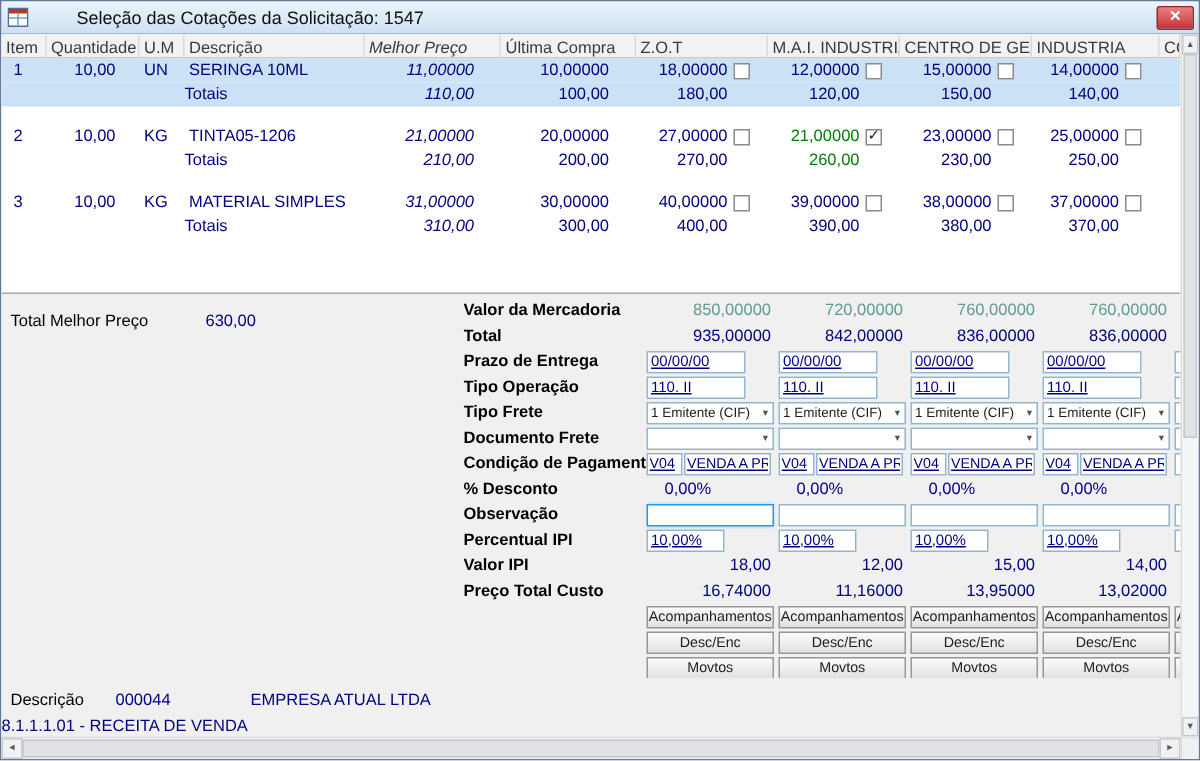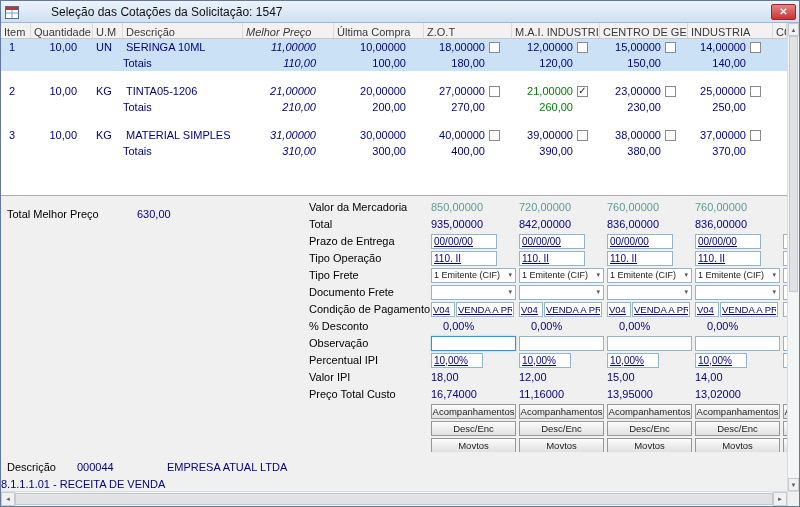--- a/index.html
+++ b/index.html
@@ -39,23 +39,23 @@
   .cb { width:11px; height:11px; flex:none; background:#fff; border:1px solid #8a8a8a; margin-left:4px; display:inline-flex; align-items:center; justify-content:center; font-size:10px; line-height:10px; color:#1a1a1a; }
   .green { color:#007f00; }
 
   
   .lower { height:259px; flex:none; background:#f0f0f0; border-top:1px solid #adadad; position:relative; font-size:11px; color:#000; }
   .tm { position:absolute; left:6px; top:12px; display:flex; }
   .tm-label { width:130px; }
   .tm-value { color:#000080; }
   .fields { position:absolute; left:308px; top:3px; width:478px; height:253px; overflow:hidden; }
   .frow { display:flex; align-items:center; height:16px; margin-bottom:1px; }
-  .flabel { width:122px; flex:none; white-space:nowrap; overflow:hidden; }
+  .flabel { width:122px; flex:none; white-space:nowrap; overflow:hidden;font-weight:bold; }
   .fcell { width:85px; margin-right:3px; flex:none; display:flex; align-items:center; height:16px; }
-  .num { width:100%; text-align:left; padding-right:2px; white-space:nowrap; }
+  .num { width:100%; text-align:right; padding-right:2px; white-space:nowrap; }
   .num.teal { color:#5e9c93; }
   .num.navy { color:#000080; }
   .pct { padding-left:12px; color:#000080; }
   input.tx { height:15px; border:1px solid #93b5cc; background:#fff; color:#000080; font:10px "Liberation Sans",sans-serif; padding:0 2px;text-decoration:underline; }
   input.tx.sm { font-size:9.5px; padding:0 1px; }
   input.tx.focused { border:1px solid #1f9ae0; box-shadow:0 0 2px #8ed2f4; }
   .w66{width:66px;} .w85{width:85px;} .w24{width:24px;} .w58{width:58px; margin-left:1px;} .w52{width:52px;}
   .dd { width:100px; height:15px; background:#fff; border:1px solid #93b5cc; display:flex; align-items:center; font-size:9px; color:#1c1c1c; padding-left:2px; white-space:nowrap; overflow:hidden; }
   .dd .arr { margin-left:auto; flex:none; font-size:7px; color:#555; padding:0 3px; }
   button.act { width:85px; height:15px; font:9.5px "Liberation Sans",sans-serif; background:linear-gradient(#fcfcfc,#e0e0e0); border:1px solid #979797; color:#1c1c1c; white-space:nowrap; overflow:hidden; }

